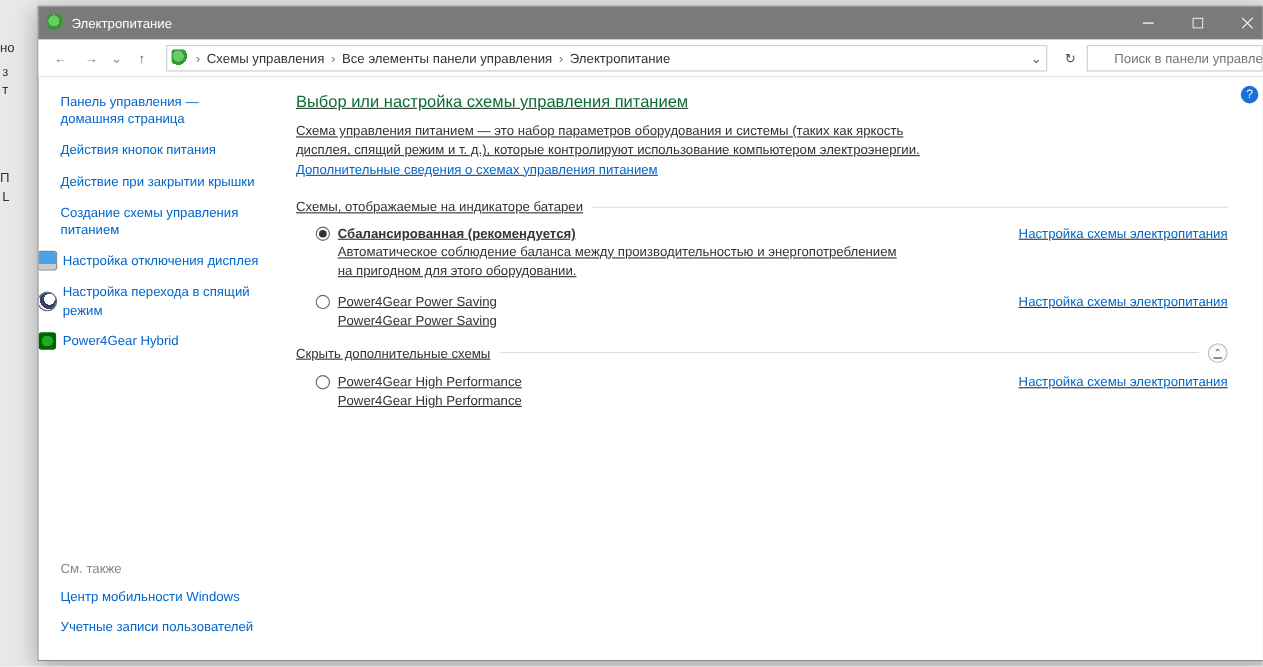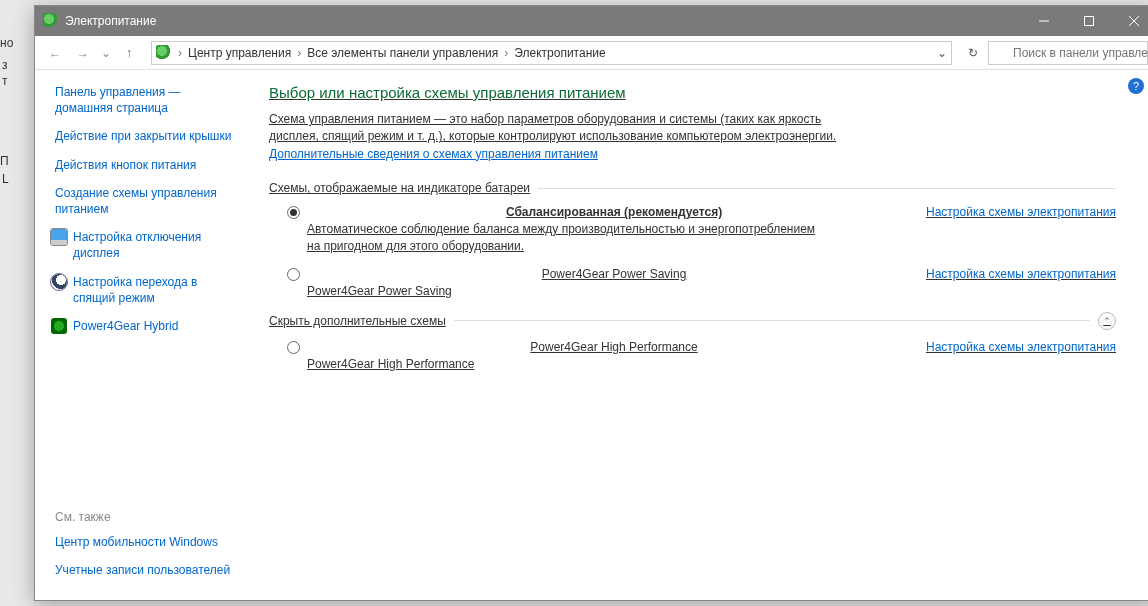--- a/index.html
+++ b/index.html
@@ -26,39 +26,39 @@
   .refresh { width: 22px; text-align: center; color: #555; }
   .search-wrap { width: 160px; height: 24px; border: 1px solid #ccc; display: flex; align-items: center; padding: 0 24px; color: #888; }
   .search-wrap input { flex: 1; border: none; outline: none; font-size: 12px; color: #333; background: transparent; }
   .search-wrap .search-glyph { color: #666; font-size: 12px; }
 
   .content { flex: 1; display: flex; overflow: hidden; position: relative; }
   .help-icon { position: absolute; right: 12px; top: 8px; width: 16px; height: 16px; border-radius: 50%; background: #1e6fd6; color: #fff; font-size: 11px; display: flex; align-items: center; justify-content: center; }
 
   .sidebar { width: 218px; padding: 14px 14px 10px 20px; display: flex; flex-direction: column; font-size: 12px; }
   .side-link { color: #0066cc; margin-bottom: 12px; cursor: pointer; line-height: 1.35; }
-  .side-link.with-icon { display: flex; align-items: flex-start; gap: 6px; margin-left: -20px; padding-left: 16px; }
+  .side-link.with-icon { display: flex; align-items: center; gap: 6px; margin-left: -20px; padding-left: 0; }
   .side-link.with-icon .icon { width: 16px; height: 16px; flex-shrink: 0; }
   .side-link.plain { margin-left: 0; }
   .icon-monitor { background: linear-gradient(#4aa3e8 0 70%, #ccc 70%); border-radius: 2px; outline: 1px solid #888; }
   .icon-moon { background: radial-gradient(circle at 10px 6px, #fff 0 5px, #346 5px 9px, transparent 9px); border-radius: 50%; outline: 1px solid #668; }
   .icon-gear { background: radial-gradient(circle, #2a2 0 5px, #060 5px 8px); border-radius: 3px; }
   .sidebar .spacer { flex: 1; }
   .sidebar .see-also { color: #888; font-size: 12px; margin-bottom: 10px; }
 
   .main { flex: 1; padding: 14px 40px 10px 16px; font-size: 12px; color: #333; text-decoration: underline; }
   .main h1 { font-size: 15px; font-weight: 400; color: #0b6b34; margin-bottom: 10px; }
   .main .desc { max-width: 570px; line-height: 1.45; margin-bottom: 18px; }
   .main .desc a { color: #0066cc; text-decoration: underline; }
 
   .group-label { display: flex; align-items: center; margin: 8px 0 10px; color: #333; }
   .group-label .line { flex: 1; height: 1px; background: #ddd; margin-left: 8px; }
   .group-label .collapse-btn { width: 18px; height: 18px; border: 1px solid #bbb; border-radius: 50%; display: flex; align-items: center; justify-content: center; margin-left: 8px; color: #555; font-size: 9px; background: #fafafa; }
 
-  .plan { display: flex; align-items: flex-start; margin: 6px 0 2px 18px; text-align: center; }
+  .plan { display: flex; align-items: flex-start; margin: 6px 0 2px 18px; }
   .plan .radio { width: 13px; height: 13px; border: 1px solid #666; border-radius: 50%; margin-right: 7px; margin-top: 1px; position: relative; flex-shrink: 0; }
   .plan .radio.checked::after { content: ""; position: absolute; left: 2px; top: 2px; width: 7px; height: 7px; background: #333; border-radius: 50%; }
   .plan .name { font-weight: 400; }
   .plan .name.bold { font-weight: 600; }
   .plan .name-wrap { flex: 1; }
   .plan .config { color: #0066cc; cursor: pointer; white-space: nowrap; margin-left: 5px; }
   .plan-desc { margin: 2px 0 12px 38px; max-width: 510px; line-height: 1.4; color: #333; }
 </style>
 </head>
 <body>
@@ -93,41 +93,41 @@
   </div>
 
   <div class="navbar">
     <div class="nav-arrow">←</div>
     <div class="nav-arrow">→</div>
     <div class="nav-arrow dropdown">⌄</div>
     <div class="nav-arrow nav-up">↑</div>
     <div class="breadcrumb">
       <div class="bc-icon"></div>
       <span class="chev">›</span>
-      <span class="seg">Центр управления</span>
+      <span class="seg">Схемы управления</span>
       <span class="chev">›</span>
       <span class="seg">Все элементы панели управления</span>
       <span class="chev">›</span>
       <span class="seg">Электропитание</span>
       <span class="bc-drop">⌄</span>
     </div>
     <div class="refresh">↻</div>
     <div class="search-wrap">
       <input placeholder="Поиск в панели управления" style="">
       <span class="search-glyph">🔍</span>
     </div>
   </div>
 
   <div class="content">
     <div class="help-icon">?</div>
 
     <div class="sidebar">
       <div class="side-link plain">Панель управления — домашняя страница</div>
+      <div class="side-link plain">Действия кнопок питания</div>
       <div class="side-link plain">Действие при закрытии крышки</div>
-      <div class="side-link plain">Действия кнопок питания</div>
       <div class="side-link plain">Создание схемы управления питанием</div>
       <div class="side-link with-icon">
         <span class="icon icon-monitor"></span>
         <span>Настройка отключения дисплея</span>
       </div>
       <div class="side-link with-icon">
         <span class="icon icon-moon"></span>
         <span>Настройка перехода в спящий режим</span>
       </div>
       <div class="side-link with-icon">

